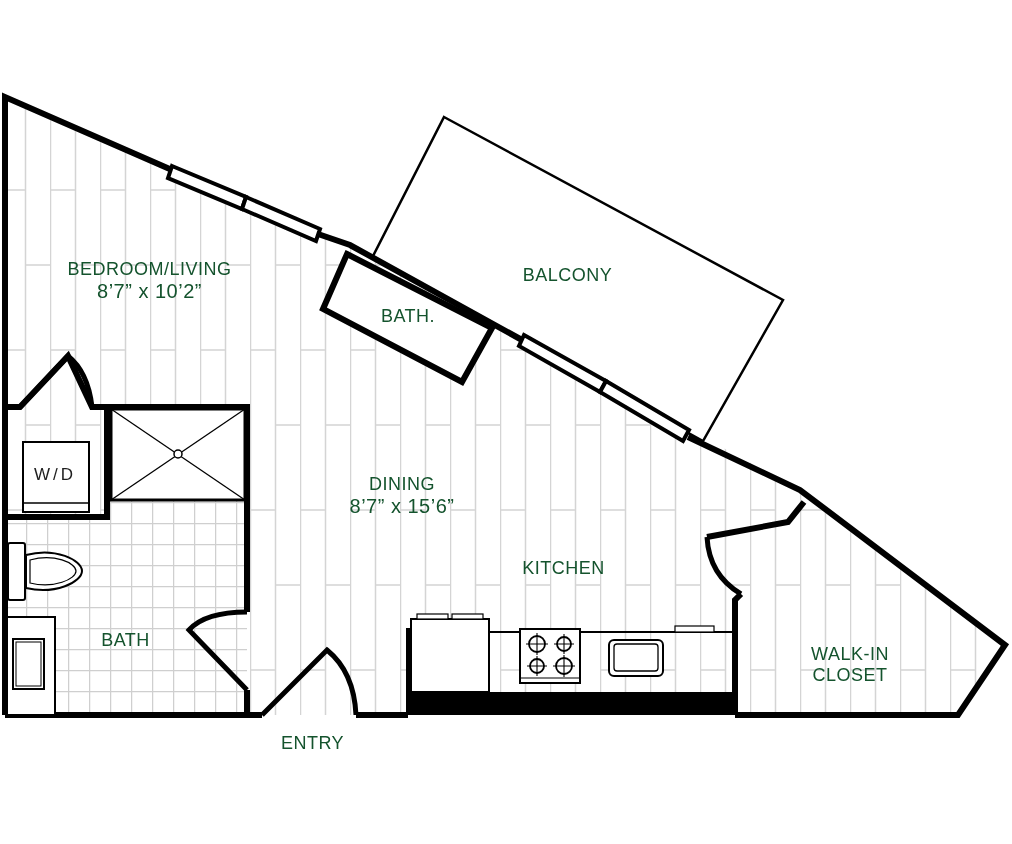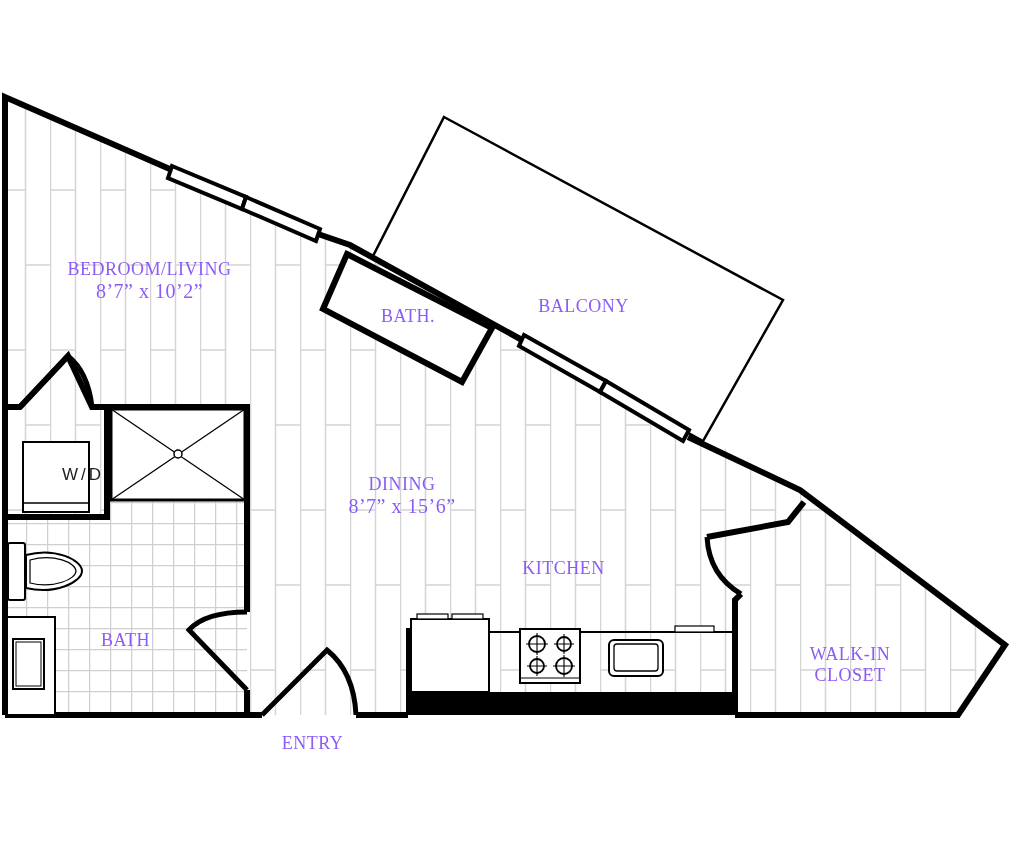--- a/index.html
+++ b/index.html
@@ -1,22 +1,22 @@
 <!DOCTYPE html>
 <html><head>
 <meta charset="utf-8">
 <style>
   html, body { margin: 0; padding: 0; background: #ffffff; }
   body { width: 1012px; height: 844px; overflow: hidden; position: relative; }
   #plan { position: absolute; left: 0; top: 0; width: 1012px; height: 844px; }
-  .lbl { position: absolute; font-family: Liberation Serif, serif; color: #8b5cf6;
+  .lbl { position: absolute; font-family: Liberation Sans, sans-serif; color: #14532d;
          text-align: center; letter-spacing: 0.5px; white-space: nowrap; line-height: 1.15; }
   .lbl .name { font-size: 18px; font-weight: 500; display: block; }
   .lbl .dim { font-size: 20px; display: block; }
-  .wd-label { position: absolute; font-family: "Liberation Sans", sans-serif; font-size: 17px; color: #1e1e1e; letter-spacing: 3px; margin-left: 28px; }
+  .wd-label { position: absolute; font-family: "Liberation Sans", sans-serif; font-size: 17px; color: #1e1e1e; letter-spacing: 3px; }
 </style>
 </head>
 <body>
 
 <svg id="plan" viewBox="0 0 1012 844" xmlns="http://www.w3.org/2000/svg">
   <defs>
     <pattern id="wood" patternUnits="userSpaceOnUse" width="50" height="160">
       <rect width="50" height="160" fill="#fff"></rect>
       <line x1="0.5" y1="0" x2="0.5" y2="160" stroke="#d4d4d4" stroke-width="1.5"></line>
       <line x1="25.5" y1="0" x2="25.5" y2="160" stroke="#d4d4d4" stroke-width="1.5"></line>
@@ -124,21 +124,21 @@
     <polyline points="707,537 788,522 804,502"></polyline>
   </g>
   <path d="M707,537 Q709,575 741,594" fill="none" stroke="#000" stroke-width="5"></path>
 </svg>
 
 <div class="lbl" style="left:57px; top:259px; width:185px;">
   <span class="name">BEDROOM/LIVING</span>
   <span class="dim">8’7” x 10’2”</span>
 </div>
 
-<div class="lbl" style="left:526px; top:265px; width:115px;margin-top:31px;">
+<div class="lbl" style="left:510px; top:265px; width:115px;">
   <span class="name">BALCONY</span>
 </div>
 
 <div class="lbl" style="left:368px; top:306px; width:80px;">
   <span class="name">BATH.</span>
 </div>
 
 <div class="lbl" style="left:342px; top:474px; width:120px;">
   <span class="name">DINING</span>
   <span class="dim">8’7” x 15’6”</span>

